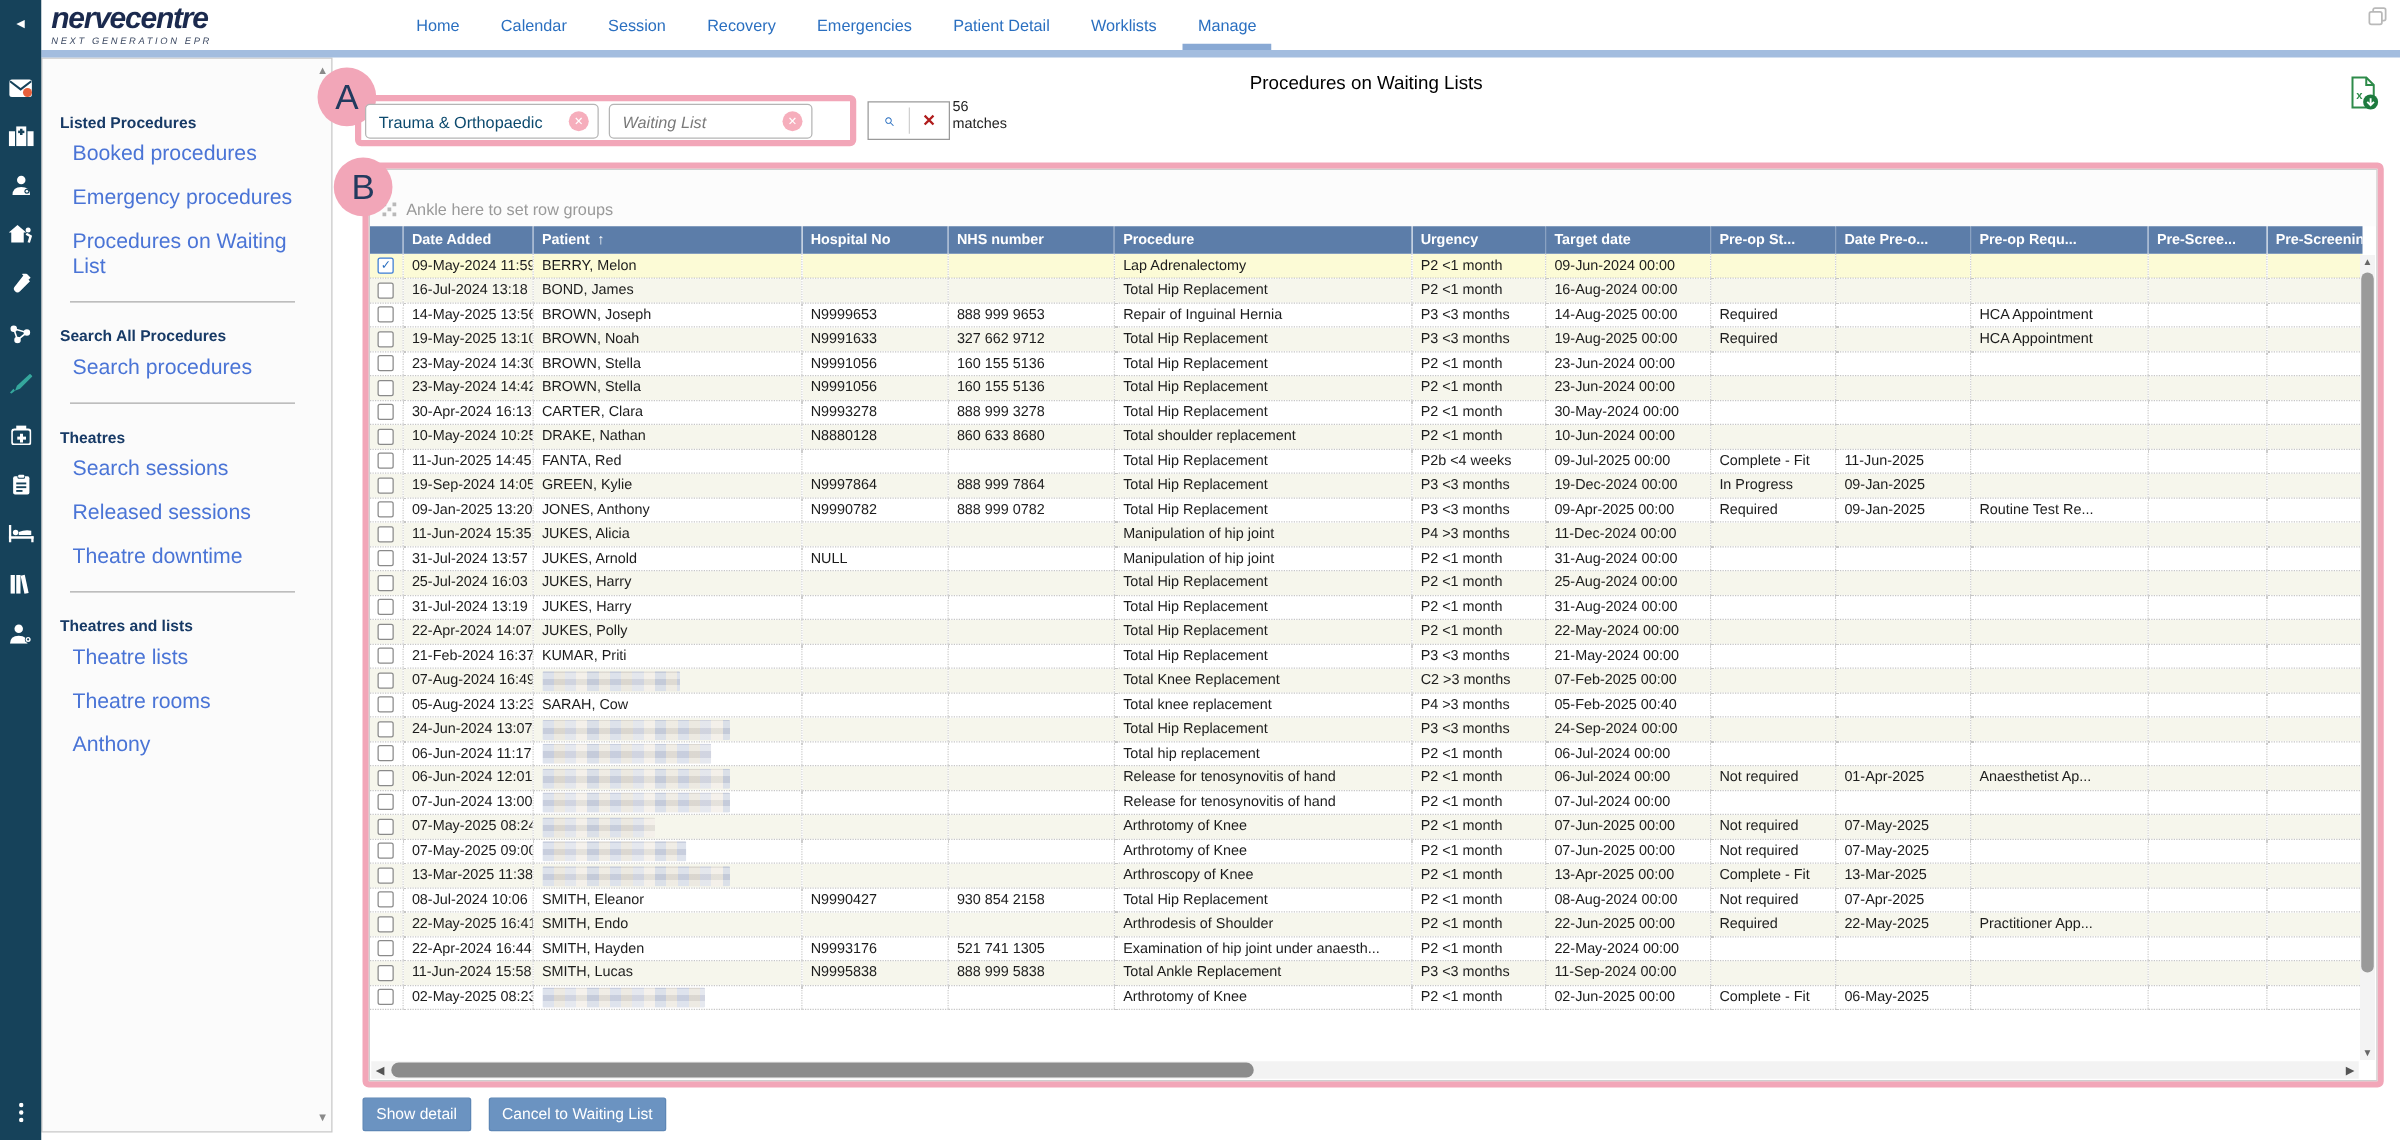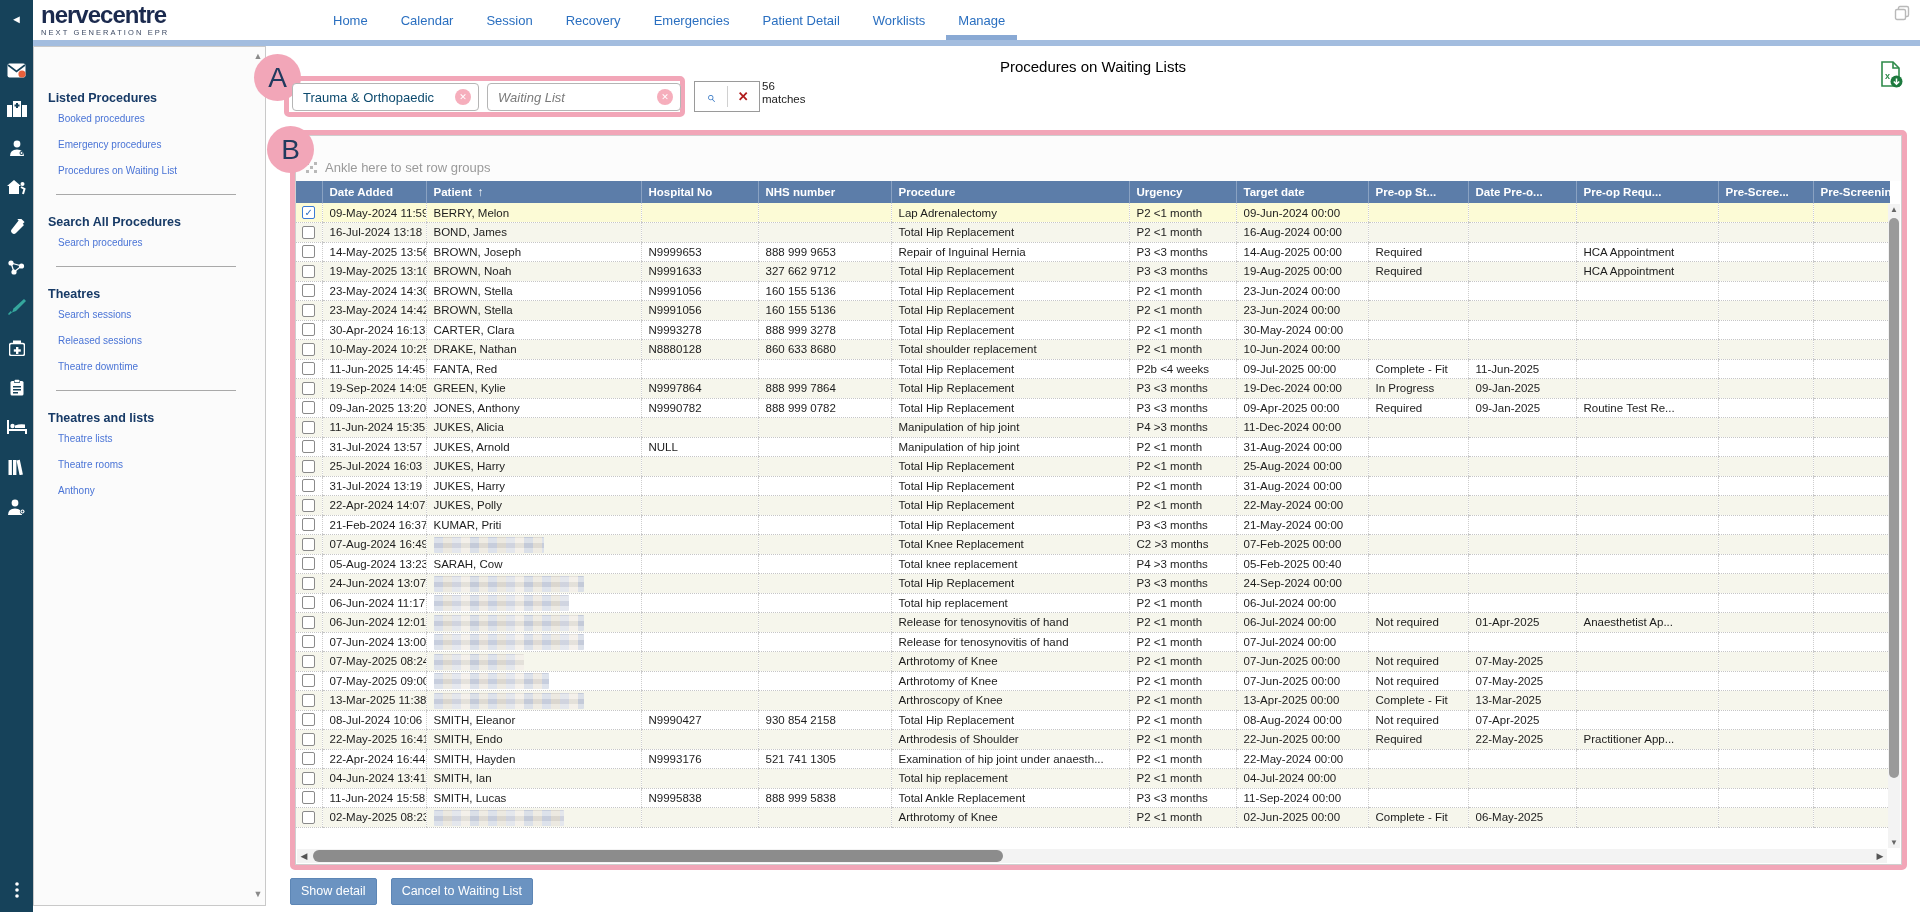--- a/index.html
+++ b/index.html
@@ -7,34 +7,34 @@
     font-family:"Liberation Sans", sans-serif; }
 
   
   .rail { position:absolute; left:0; top:0; width:33px; height:912px; background:#16425a; z-index:30; }
   .rail .ric { position:absolute; left:0; width:33px; height:30px; display:flex; align-items:center; justify-content:center; color:#fff; }
   .rail svg { display:block; }
   .collapse-chev { color:#7fa9c4; font-size:11px; }
 
   
   .topbar { position:absolute; left:33px; top:0; width:1887px; height:40px; background:#fff; z-index:20; }
-  .logo { position:absolute; left:8px; top:3px; }
+  .logo { position:absolute; left:8px; top:3px;font-style:italic; }
   .logo-title { font-size:24px; font-weight:bold; color:#1b2a4e; letter-spacing:-1px; line-height:24px; }
   .logo-sub { font-size:7.5px; color:#3d4a63; letter-spacing:2.1px; margin-top:1px; }
   .nav { position:absolute; left:300px; top:0; height:40px; display:flex; align-items:center; gap:33px; }
   .nav-item { font-size:13px; color:#2a6fc0; cursor:pointer; position:relative; height:40px; display:flex; align-items:center; }
   .nav-item.active::after { content:""; position:absolute; left:-12px; right:-12px; bottom:0; height:5px; background:#89a9d4; }
   .win-restore { position:absolute; right:10px; top:5px; width:16px; height:16px; }
   .bluebar { position:absolute; left:33px; top:40px; width:1887px; height:6px; background:#a3bddf; z-index:21; }
 
   
   .panel { position:absolute; left:33px; top:46px; width:233px; height:860px; background:#fbfbfb; border:1px solid #c9c9c9; z-index:5; }
   .panel-inner { padding:44px 18px 0 14px; }
   .sec-title { font-size:12.5px; font-weight:bold; color:#173a66; margin-bottom:8px; }
-  .sec-item { font-size:10px; color:#4a74d6; margin:0 0 15px 10px; cursor:pointer; }
+  .sec-item { font-size:17px; color:#4a74d6; margin:0 0 15px 10px; cursor:pointer; }
   .sec-divider { border:none; border-top:1px solid #a9a9a9; margin:18px 0 20px 8px; width:180px; }
   .panel-arrow { position:absolute; right:2px; width:10px; font-size:9px; color:#8a8a8a; text-align:center; }
   .panel-collapse-pin { position:absolute; left:224px; top:38px; width:9px; height:5px; background:#8a8a8a; border-radius:2px; transform:rotate(-40deg); }
 
   
   .annot-circle { position:absolute; width:47px; height:47px; border-radius:50%; background:#f2a6b8; color:#223a5e;
     font-size:28px; display:flex; align-items:center; justify-content:center; z-index:12; }
   .a-rect { position:absolute; left:284px; top:76px; width:401px; height:41px; border:5px solid #f2a6b8; border-radius:5px; z-index:11; }
   .chip { position:absolute; top:83px; height:28px; background:#fff; border:1px solid #b5b5b5; border-radius:4px;
     display:flex; align-items:center; justify-content:space-between; padding:0 7px 0 10px; z-index:12; }
@@ -253,21 +253,21 @@
 </div>
 <div class="panel-collapse-pin"></div>
 
 <div class="annot-circle" style="left:254px; top:54px">A</div>
 <div class="a-rect"></div>
 
 <div class="chip" style="left:292px; width:187px">
   <span class="chip-label">Trauma &amp; Orthopaedic</span>
   <span class="chip-x">✕</span>
 </div>
-<div class="chip" style="left:487px; width:194px">
+<div class="chip" style="left:487px; width:163px">
   <span class="chip-label ph">Waiting List</span>
   <span class="chip-x">✕</span>
 </div>
 
 <div class="searchbox">
   <div class="cell sb-mag">⌕</div>
   <div class="divider"></div>
   <div class="cell sb-x">✕</div>
 </div>
 
@@ -833,37 +833,20 @@
             <td></td>
             <td></td>
             <td></td>
             <td></td>
             <td></td>
           </tr>
           <tr>
             <td class="cb-cell">
               <div class="cb"></div>
             </td>
-            <td>04-Jun-2024 13:41</td>
-            <td>SMITH, Ian</td>
-            <td></td>
-            <td></td>
-            <td>Total hip replacement</td>
-            <td>P2 &lt;1 month</td>
-            <td>04-Jul-2024 00:00</td>
-            <td></td>
-            <td></td>
-            <td></td>
-            <td></td>
-            <td></td>
-          </tr>
-          <tr>
-            <td class="cb-cell">
-              <div class="cb"></div>
-            </td>
             <td>11-Jun-2024 15:58</td>
             <td>SMITH, Lucas</td>
             <td>N9995838</td>
             <td>888 999 5838</td>
             <td>Total Ankle Replacement</td>
             <td>P3 &lt;3 months</td>
             <td>11-Sep-2024 00:00</td>
             <td></td>
             <td></td>
             <td></td>

